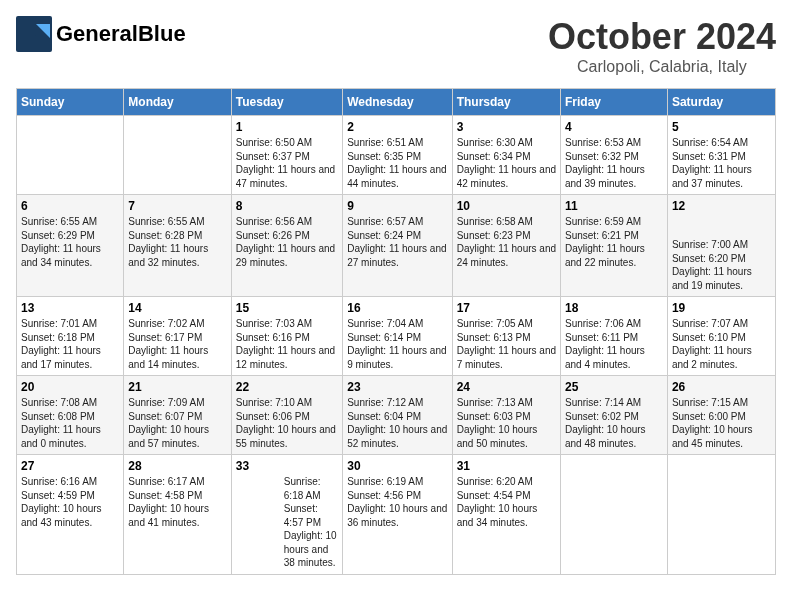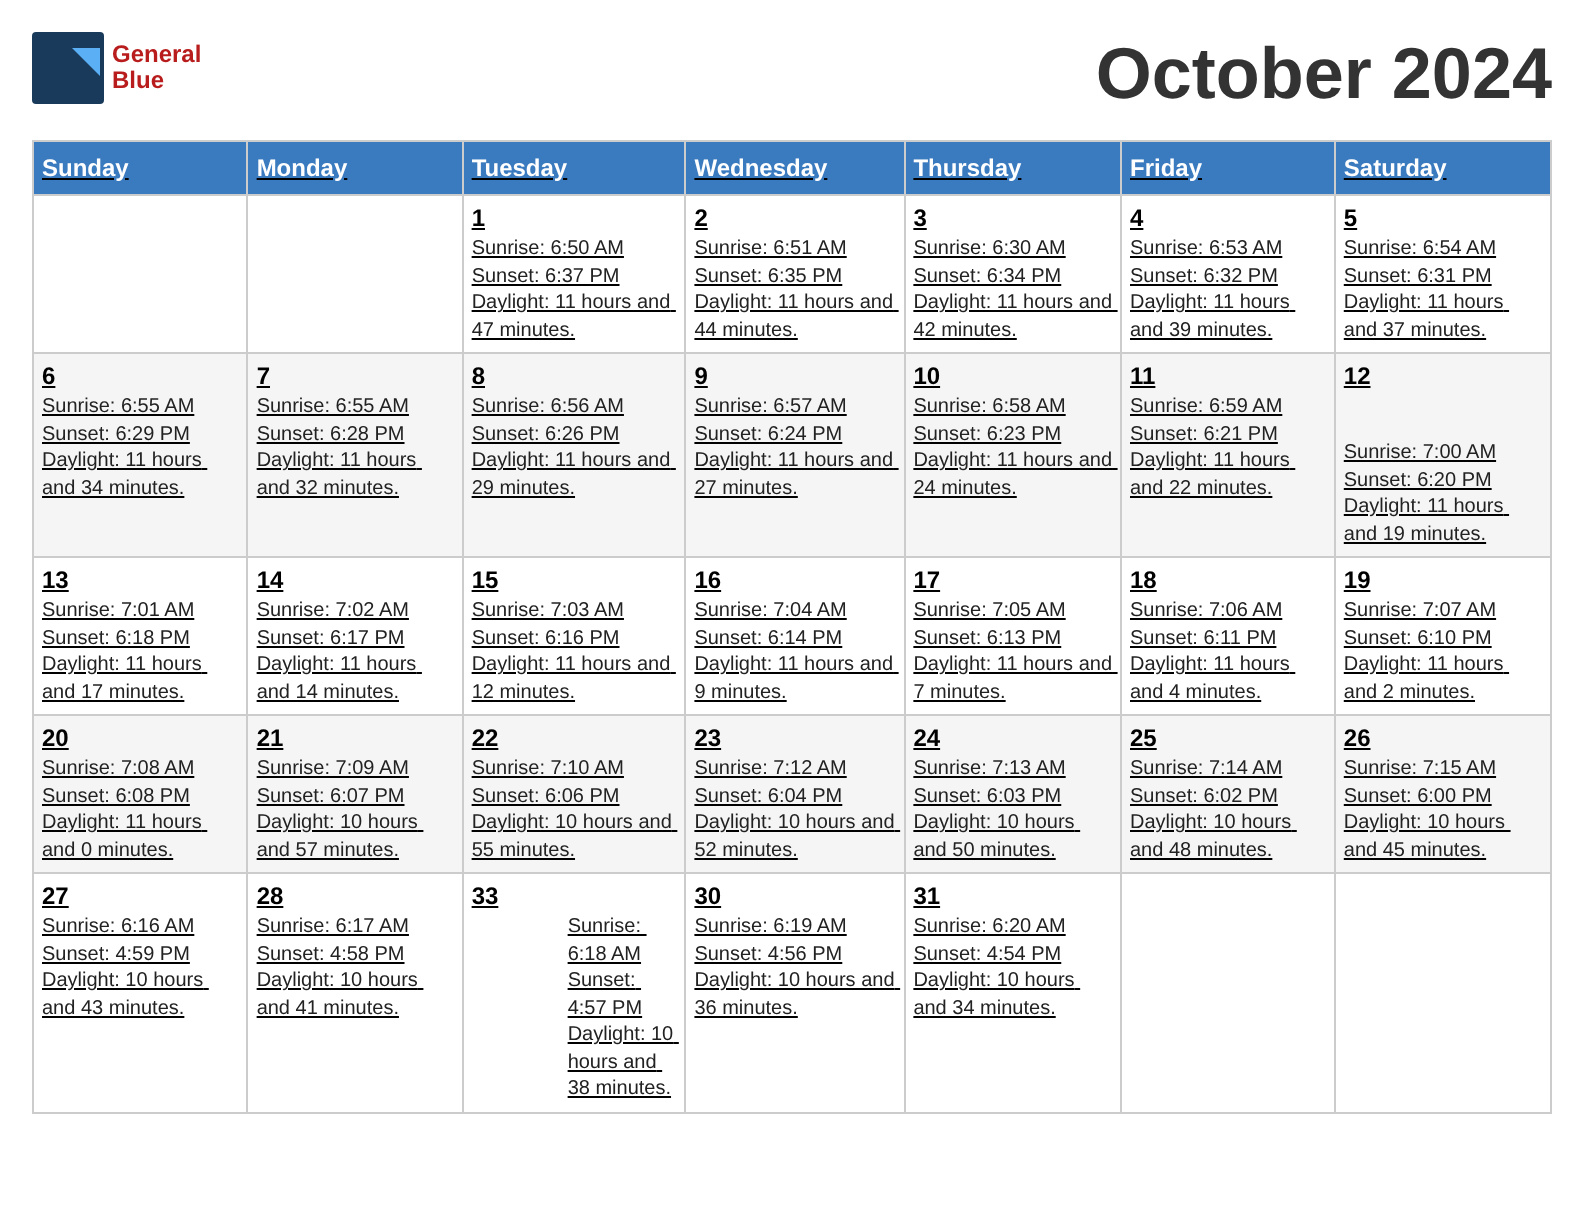--- a/index.html
+++ b/index.html
@@ -15,24 +15,24 @@
       justify-content: space-between;
       align-items: flex-start;
       margin-bottom: 12px;
     }
     .logo {
       display: flex;
       align-items: center;
     }
     .logo-text {
       display: flex;
-      flex-direction: column;
-      font-size: 12px;
+      flex-direction: row;
+      font-size: 22px;
       font-weight: bold;
-      color: #b91c1c;
+      color: #000000;
       line-height: 1.1;
     }
     .logo-icon {
       width: 36px;
       height: 36px;
       margin-right: 4px;
     }
     .title-block {
       text-align: center;
     }
@@ -42,21 +42,20 @@
       color: #333;
     }
     .location-title {
       font-size: 16px;
       color: #555;
     }
     .calendar {
       width: 100%;
       border-collapse: collapse;
       font-size: 11px;
-      text-decoration: underline;
     }
     .calendar th {
       background-color: #3a7abf;
       color: #fff;
       padding: 6px 4px;
       text-align: left;
       font-size: 12px;
       border: 1px solid #ccc;
     }
     .calendar td {
@@ -94,20 +93,21 @@
       <polygon points="20,8 34,8 34,22" fill="#5baff5"></polygon>
       <rect x="2" y="2" width="18" height="18" rx="1" fill="#1a3a5c"></rect>
     </svg>
     <div class="logo-text">
       <span>General</span>
       <span>Blue</span>
     </div>
   </div>
   <div class="title-block">
     <div class="month-title">October 2024</div>
+    <div class="location-title">Carlopoli, Calabria, Italy</div>
   </div>
 </div>
 
 <table class="calendar">
   <thead>
     <tr>
     <th>Sunday</th>
         <th>Monday</th>
         <th>Tuesday</th>
         <th>Wednesday</th>

